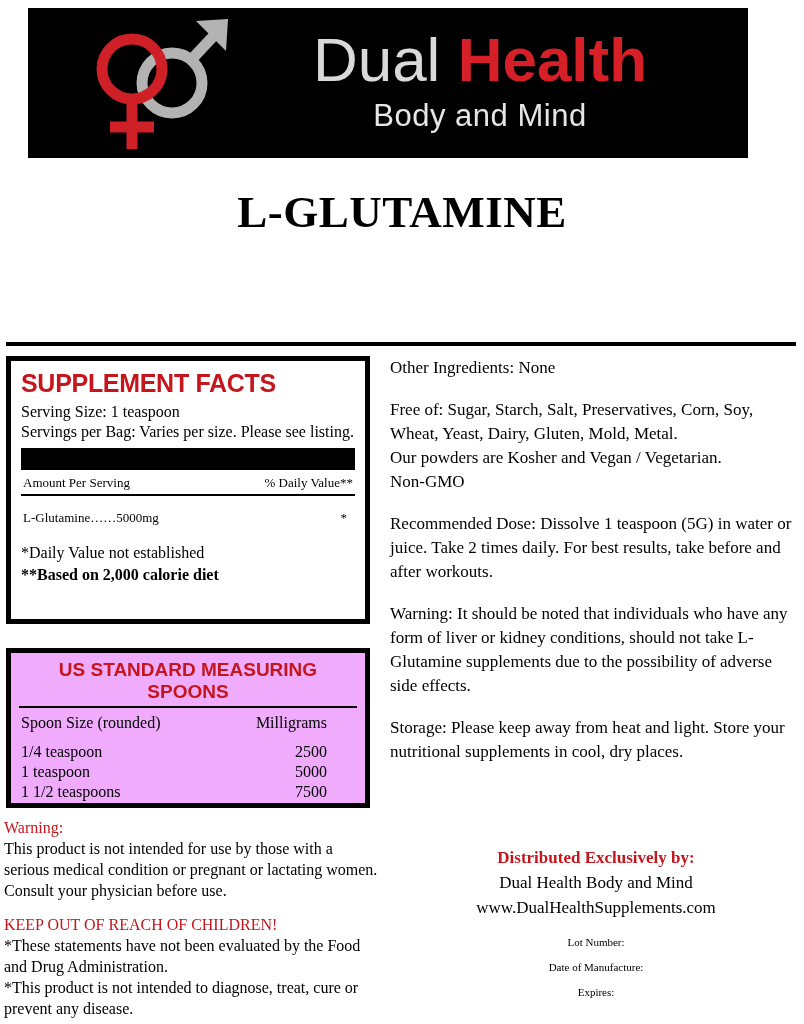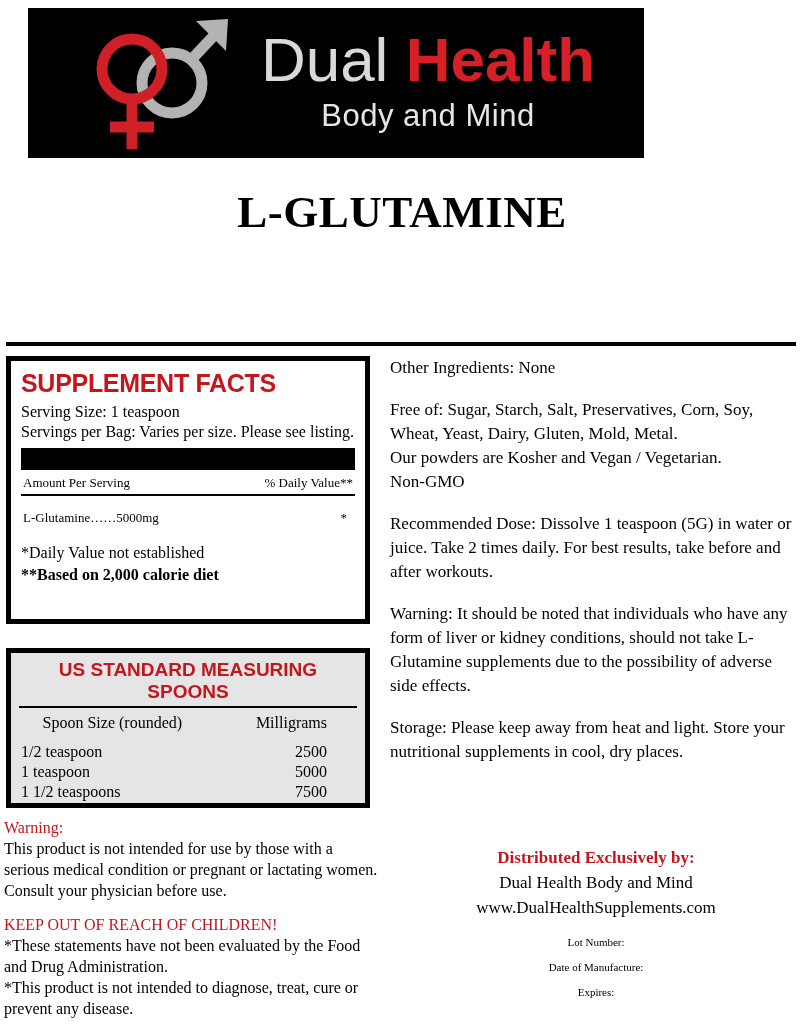--- a/index.html
+++ b/index.html
@@ -14,21 +14,21 @@
     font-family: "Liberation Serif", serif;
     color: #000000;
     overflow: hidden;
   }
 
   
   .logo-banner {
     position: absolute;
     left: 28px;
     top: 8px;
-    width: 616px;
+    width: 720px;
     height: 150px;
     background: #000000;
     display: flex;
     align-items: center;
   }
   .logo-mark {
     width: 150px;
     height: 140px;
     position: relative;
     flex: none;
@@ -134,40 +134,40 @@
   .footnote .bold { font-weight: 700; }
 
   .spoon-box {
     position: absolute;
     left: 6px;
     top: 648px;
     width: 364px;
     height: 160px;
     border: 5px solid #000000;
     box-sizing: border-box;
-    background: #e5e5e5;
+    background: #f0abfc;
   }
   .spoon-heading {
     font-family: "Liberation Sans", sans-serif;
     font-weight: 700;
     font-size: 19px;
     color: #c4161c;
     text-align: center;
     margin: 6px 8px 0 8px;
     padding-bottom: 3px;
     border-bottom: 2px solid #000000;
   }
   .spoon-table {
     width: 100%;
     border-collapse: collapse;
     font-size: 16px;
   }
   .spoon-table th {
     font-weight: 400;
-    text-align: center;
+    text-align: left;
     padding: 6px 10px 10px 10px;
   }
   .spoon-table th.right, .spoon-table td.right { text-align: right; padding-right: 38px; }
   .spoon-table td { padding: 1px 10px; }
 
   .left-warning {
     position: absolute;
     left: 4px;
     top: 818px;
     width: 376px;
@@ -276,21 +276,21 @@
   <div class="spoon-heading">US STANDARD MEASURING SPOONS</div>
   <table class="spoon-table">
     <thead>
       <tr>
         <th>Spoon Size (rounded)</th>
         <th class="right">Milligrams</th>
       </tr>
     </thead>
     <tbody>
       <tr>
-        <td>1/2 teaspoon</td>
+        <td>1/4 teaspoon</td>
         <td class="right">2500</td>
       </tr>
       <tr>
         <td>1 teaspoon</td>
         <td class="right">5000</td>
       </tr>
       <tr>
         <td>1 1/2 teaspoons</td>
         <td class="right">7500</td>
       </tr>

